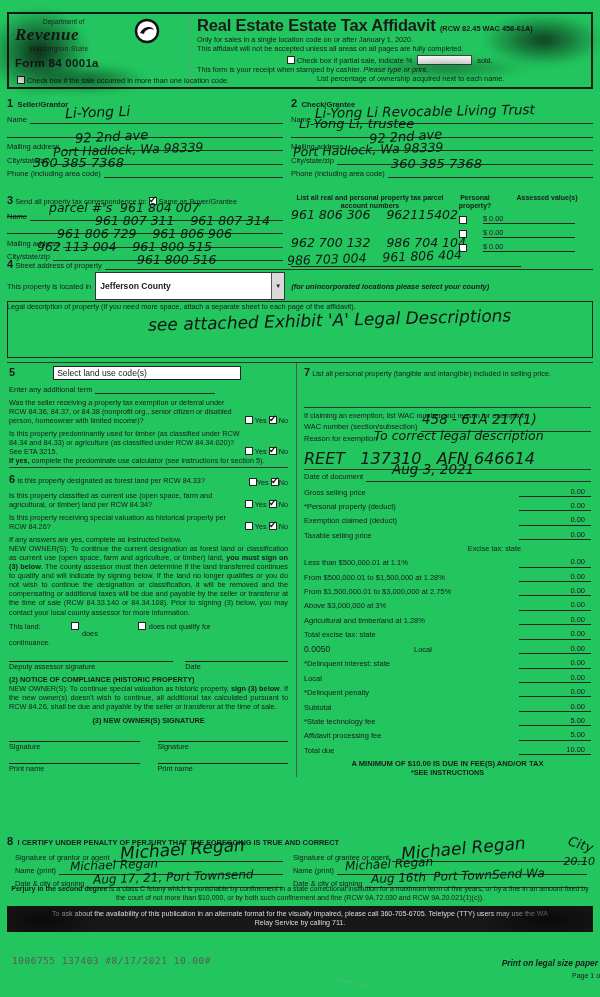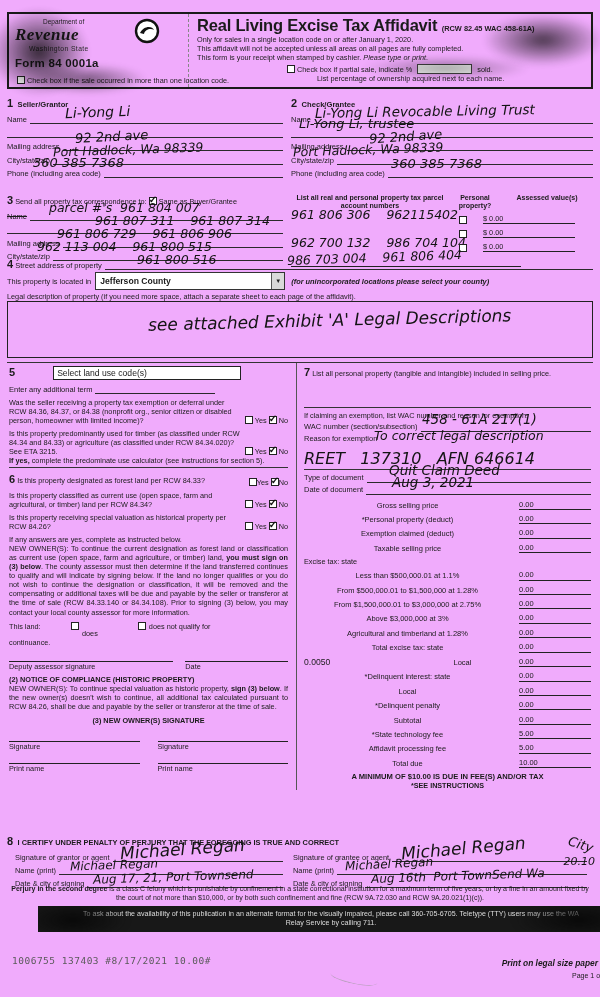--- a/index.html
+++ b/index.html
@@ -1,36 +1,36 @@
 <!DOCTYPE html>
 <html><head>
 <meta charset="utf-8">
 <style>
   *{margin:0;padding:0;box-sizing:border-box}
   html,body{background:#ffffff}
-  .page{position:relative;width:600px;height:997px;background:#f0abfc;overflow:hidden;
-        font-family:"Liberation Sans",sans-serif;color:#1b1b1b;padding-left:31px;}
+  .page{position:relative;width:600px;height:997px;background:#22c55e;overflow:hidden;
+        font-family:"Liberation Sans",sans-serif;color:#1b1b1b;}
   .hw{font-family:"DejaVu Sans",sans-serif;font-style:italic;color:#141414;white-space:pre;pointer-events:none}
   .abs{position:absolute}
   .b{font-weight:bold}
   .i{font-style:italic}
   .cb{display:inline-block;width:8px;height:8px;border:1px solid #222;background:#fff;position:relative;vertical-align:-1px;flex:none}
   .cb[data-checked="true"]::after{content:"✓";position:absolute;left:-1px;top:-4px;font-size:10px;font-weight:bold;color:#111}
   .ul{flex:1;border-bottom:1px solid #2a2a2a;height:10px;margin-left:3px;min-width:10px}
   .frow{display:flex;align-items:flex-end;position:relative;height:13.4px;font-size:7.5px}
   .small{font-size:7.3px;line-height:1.24}
   .qrow{display:flex;align-items:flex-end;margin-top:4px}
   .qtext{flex:1;padding-right:4px}
   .yn{white-space:nowrap;font-size:7.3px}
   .mrow{display:flex;align-items:flex-end;margin-bottom:4.1px;font-size:7.5px}
-  .mlabel{flex:1;text-align:center}
-  .mval{width:72px;border-bottom:1px solid #222;padding-right:6px;margin-left:8px}
+  .mlabel{flex:1;text-align:left}
+  .mval{width:72px;border-bottom:1px solid #222;text-align:right;padding-right:6px;margin-left:8px}
   .blob{position:absolute;border-radius:50%;filter:blur(3px);
         background:radial-gradient(closest-side,rgba(8,8,8,.95),rgba(8,8,8,0));pointer-events:none}
-  .sel{display:inline-flex;align-items:center;border:1.6px solid #333;width:190px;height:18px;
+  .sel{display:inline-flex;align-items:center;border:1.6px solid #333;width:190px;height:28px;
        font-size:8.6px;padding:0 0 0 4px;background:#fff;vertical-align:middle}
   .selarrow{margin-left:auto;width:13px;height:100%;background:#d9d9d9;border-left:1px solid #555;
             display:flex;align-items:center;justify-content:center;font-size:6px;color:#222}
   .pbox{width:55px;height:10px;border:1px solid #444;background:#fff;display:inline-block;vertical-align:-2px;margin:0 3px}
   .sigline{display:flex;align-items:flex-end;position:relative;font-size:7.4px;margin-top:3px}
 </style>
 </head>
 <body>
 
 <div class="page">
@@ -41,33 +41,33 @@
       <div style="font-family:'Liberation Serif',serif;font-weight:bold;font-style:italic;font-size:17px;letter-spacing:.5px">Revenue</div>
       <svg class="abs" style="right:28px;top:4px" width="26" height="26" viewBox="0 0 26 26">
         <circle cx="13" cy="13" r="11" fill="#fff" stroke="#111" stroke-width="2.4"></circle>
         <path d="M6 15 C9 8, 18 7, 20 12 C17 10, 11 11, 10 16 Z" fill="#111"></path>
       </svg>
       <div style="font-size:6.8px;margin-left:14px;color:#333;letter-spacing:.4px">Washington State</div>
       <div style="font-size:11.5px;font-weight:bold;margin-top:5px;letter-spacing:.3px">Form 84 0001a</div>
     </div>
     <div style="flex:1;position:relative;padding:2px 6px 0 8px">
       <div>
-        <span style="font-size:16.5px;font-weight:bold;letter-spacing:-.2px">Real Living Excise Tax Affidavit</span>
+        <span style="font-size:16.5px;font-weight:bold;letter-spacing:-.2px">Real Estate Estate Tax Affidavit</span>
         <span style="font-size:7.4px;font-weight:bold">(RCW 82.45 WAC 458-61A)</span>
       </div>
       <div class="small">Only for sales in a single location code on or after January 1, 2020.</div>
       <div class="small">This affidavit will not be accepted unless all areas on all pages are fully completed.</div>
-      <div class="small">
-        <span>This form is your receipt when stamped by cashier. </span><span class="i">Please type or print.</span>
-      </div>
       <div class="small" style="margin:2px 0 0 90px">
         <span class="cb" data-checked="false"></span>
         <span>Check box if partial sale, indicate %</span>
         <span class="pbox"></span>
         <span>sold.</span>
+      </div>
+      <div class="small">
+        <span>This form is your receipt when stamped by cashier. </span><span class="i">Please type or print.</span>
       </div>
       <div class="small" style="margin-left:120px">List percentage of ownership acquired next to each name.</div>
     </div>
     <div class="abs small" style="left:8px;bottom:2px">
       <span class="cb" data-checked="false"></span>
       <span>Check box if the sale occurred in more than one location code.</span>
     </div>
 
     <div class="blob" style="left:-20px;top:-6px;width:100px;height:88px;opacity:.85"></div>
     <div class="blob" style="left:18px;top:50px;width:120px;height:30px;opacity:.55"></div>
@@ -285,25 +285,20 @@
           <span class="ul"></span>
         <span class="hw abs" style="left:118px;top:-9px;font-size:13.5px">458 - 61A 217(1)</span>
         </div>
       <div class="frow" style="height:12px">
           <span>Reason for exemption</span>
         <span class="hw abs" style="left:70px;top:-4px;font-size:12.5px">To correct legal description</span>
         </div>
       <div style="height:26px;border-bottom:1px solid #333;position:relative">
         <span class="hw" style="position:absolute;left:0;top:5px;font-size:16px">REET   137310   AFN 646614</span>
         </div>
-      <div class="frow" style="height:13px">
-          <span>Type of document</span>
-          <span class="ul"></span>
-        <span class="hw abs" style="left:85px;top:-8px;font-size:13.5px">Quit Claim Deed</span>
-        </div>
       <div class="frow" style="height:12px">
           <span>Date of document</span>
           <span class="ul"></span>
         <span class="hw abs" style="left:88px;top:-9px;font-size:13.5px">Aug 3, 2021</span>
         </div>
 
       <div style="margin-top:5px">
 
       <div class="mrow">
             <span class="mlabel">Gross selling price</span>
@@ -315,21 +310,21 @@
           </div>
           <div class="mrow">
             <span class="mlabel">Exemption claimed (deduct)</span>
             <span class="mval">0.00</span>
           </div>
           <div class="mrow">
             <span class="mlabel">Taxable selling price</span>
             <span class="mval">0.00</span>
           </div>
         </div>
-      <div style="text-align:left;margin:2px 70px 4px 0">Excise tax: state</div>
+      <div style="text-align:right;margin:2px 70px 4px 0">Excise tax: state</div>
       <div>
 
       <div class="mrow">
             <span class="mlabel">Less than $500,000.01 at 1.1%</span>
             <span class="mval">0.00</span>
           </div>
           <div class="mrow">
             <span class="mlabel">From $500,000.01 to $1,500,000 at 1.28%</span>
             <span class="mval">0.00</span>
           </div>

